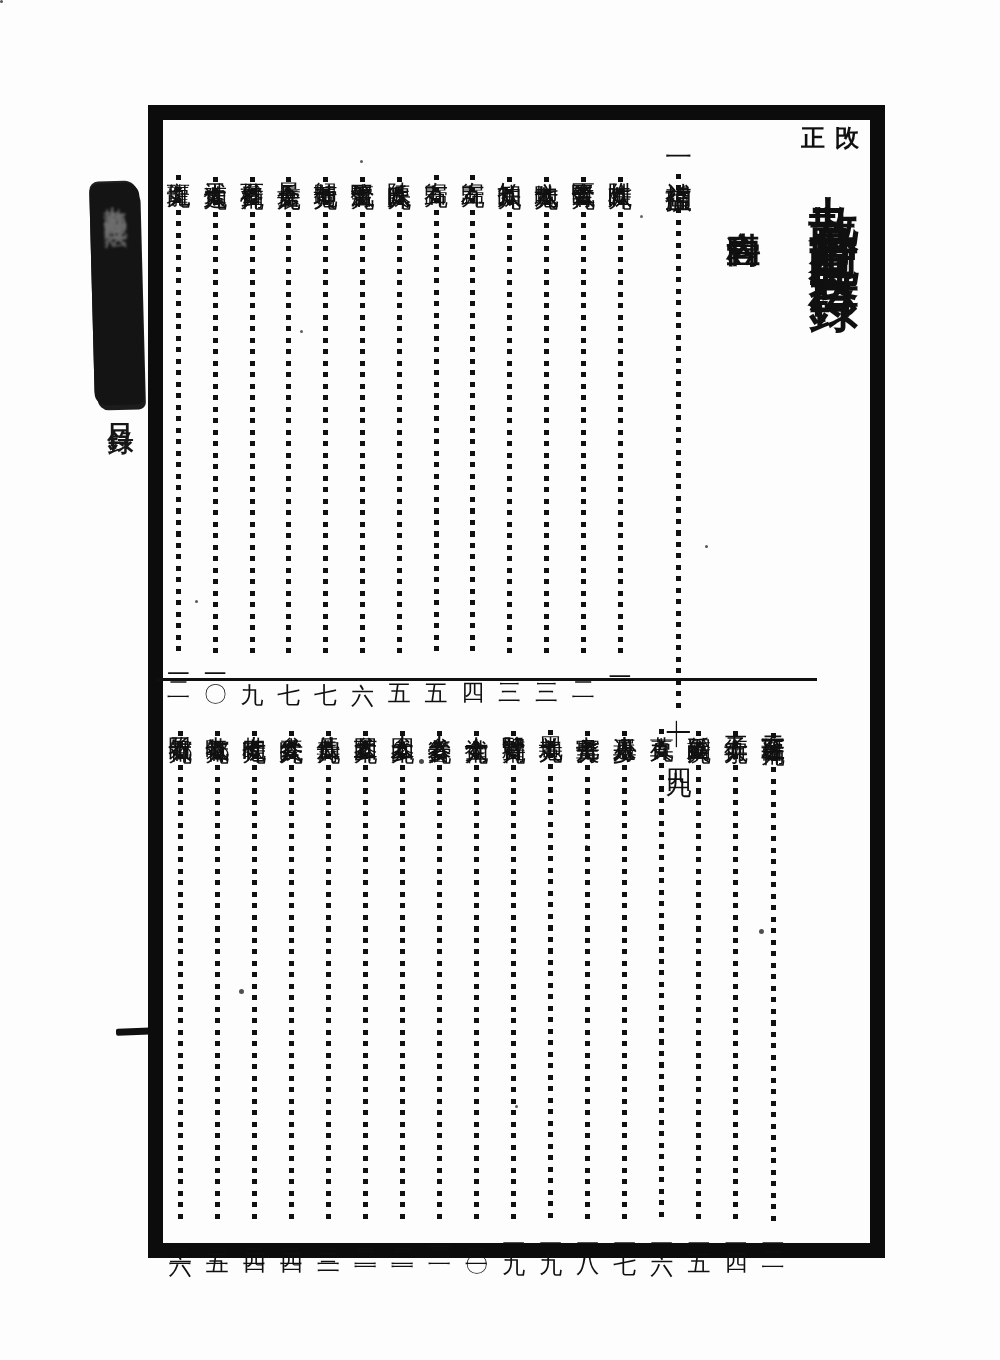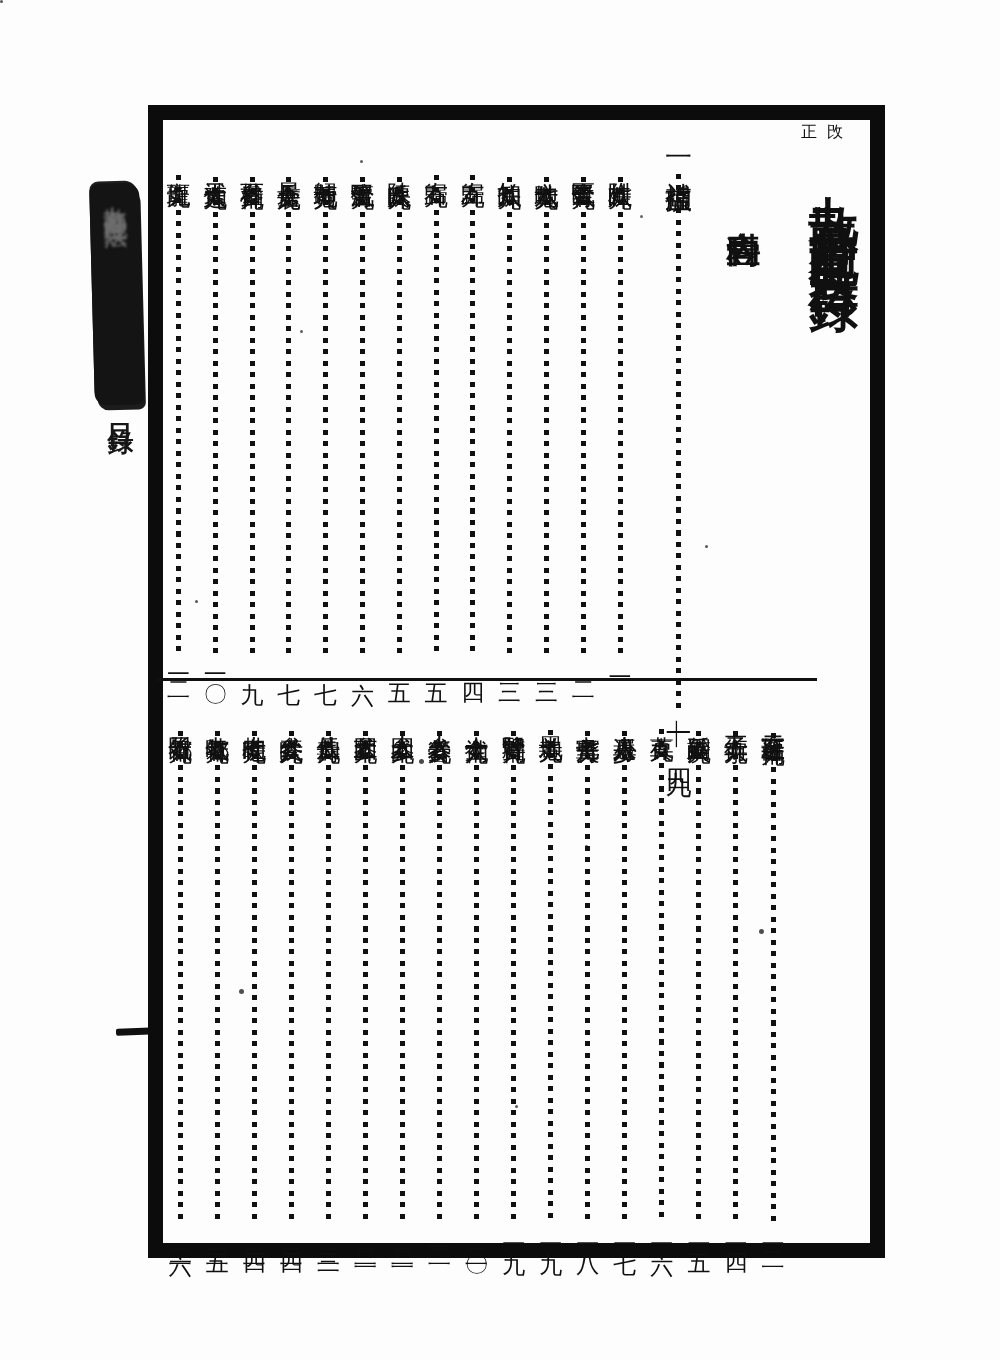--- a/index.html
+++ b/index.html
@@ -14,22 +14,22 @@
   
   .frame {
     position:absolute; left:148px; top:105px;
     width:707px; height:1123px;
     border:15px solid #0c0c0c;
   }
 
   
   .rev-label {
     position:absolute; left:638px; top:2px; width:60px;
-    font-size:16px; letter-spacing:10px; white-space:nowrap;
-    font-weight:normal;
+    font-size:24px; letter-spacing:10px; white-space:nowrap;
+    font-weight:bold;
   }
   .book-title {
     position:absolute; left:638px; top:36px; height:600px; width:58px;
     font-size:50px; letter-spacing:11px; line-height:1;
     font-weight:bold; text-align:start;
   }
 
   
   .section-label {
     position:absolute; left:560px; top:85px; width:40px; height:280px;

